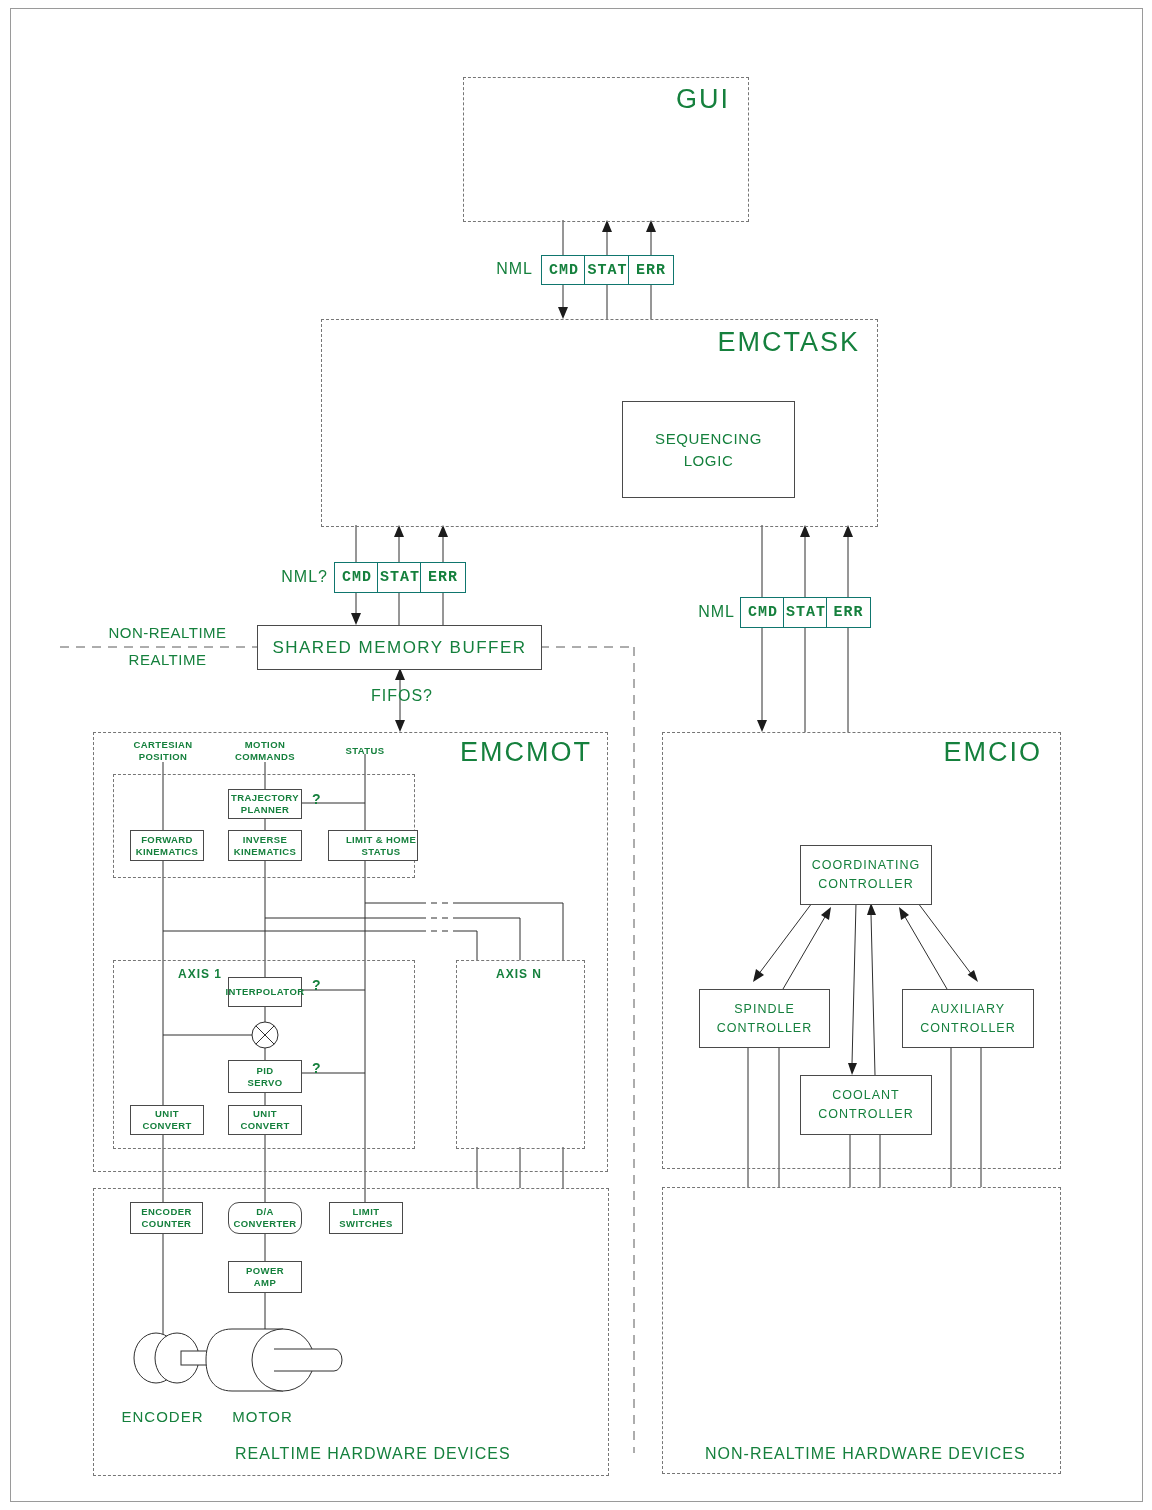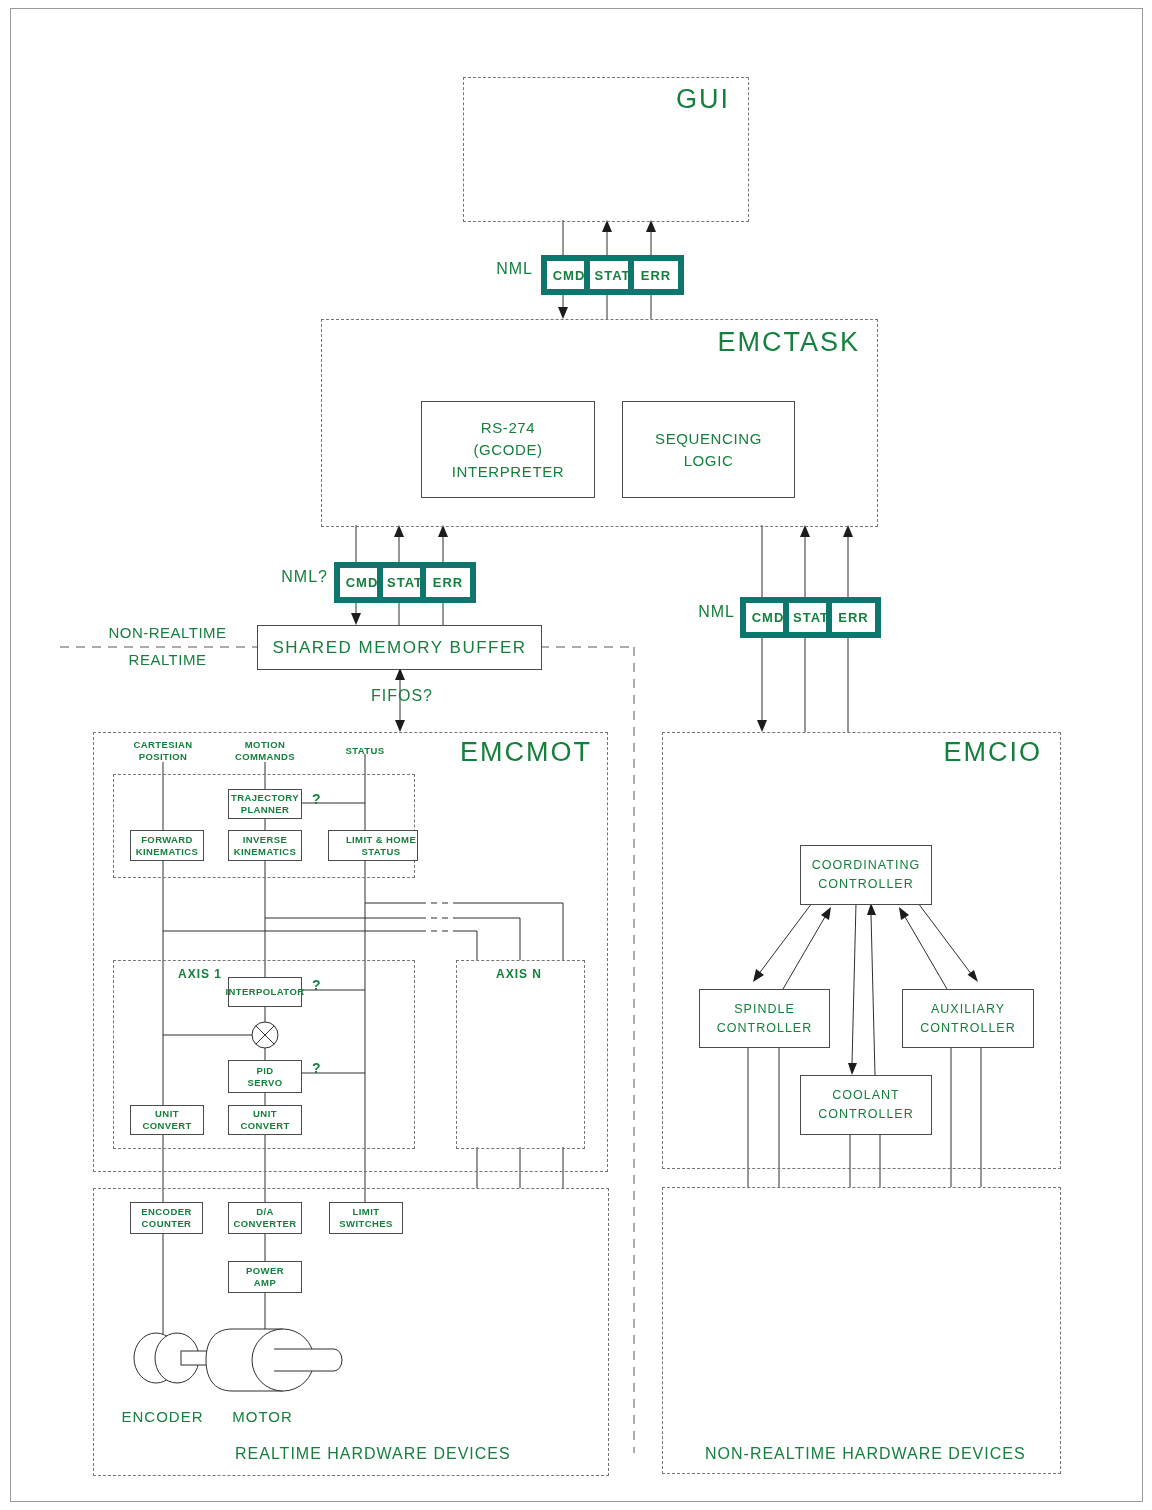--- a/index.html
+++ b/index.html
@@ -12,23 +12,23 @@
   .box {
     position:absolute; border:1px solid #4a4a4a; background:#fff;
     display:flex; flex-direction:column; align-items:center; justify-content:center;
     text-align:center;
   }
   .box span { display:block; white-space:nowrap; }
   .smalllbl { font-size:9.5px; font-weight:700; letter-spacing:0.4px; line-height:12px; }
   .medlbl   { font-size:15px; font-weight:500; letter-spacing:0.6px; line-height:22px; }
   .ctrllbl  { font-size:12.5px; font-weight:500; letter-spacing:1px; line-height:19px; }
   .bufferlbl{ font-size:17px; font-weight:500; letter-spacing:1.5px; }
-  .cell { position:absolute; border:6px solid #0f766e; background:#fff;
+  .cell { position:absolute; border:1px solid #0f766e; background:#fff;
           display:flex; align-items:center; justify-content:center;
-          font-size:13px; font-weight:600; letter-spacing:1px; }
+          font-size:15px; font-weight:600; letter-spacing:1px;font-family:Liberation Mono, monospace; }
   .title { position:absolute; font-size:27px; font-weight:400; letter-spacing:2px;
            text-align:right; white-space:nowrap; }
   .freelbl { position:absolute; white-space:nowrap; }
   .nmllbl { font-size:16px; font-weight:500; letter-spacing:1px; text-align:right; }
   .divlbl { font-size:15px; font-weight:500; letter-spacing:0.5px; text-align:center; }
   .collbl { font-size:9.5px; font-weight:700; letter-spacing:0.4px; line-height:12px; text-align:center; }
   .axislbl { font-size:12px; font-weight:600; letter-spacing:1px; text-align:center; }
   .qlbl { font-size:14px; font-weight:600; }
   .hwlbl { font-size:15px; font-weight:500; letter-spacing:1px; text-align:center; }
   .caption { font-size:16px; font-weight:500; letter-spacing:1px; text-align:center; }
@@ -194,25 +194,20 @@
   <div class="title" style="left:620px; top:84px; width:110px;">GUI</div>
   <div class="title" style="left:640px; top:327px; width:220px;">EMCTASK</div>
   <div class="title" style="left:380px; top:737px; width:212px;">EMCMOT</div>
   <div class="title" style="left:850px; top:737px; width:192px;">EMCIO</div>
 
   <div class="freelbl nmllbl" style="left:485px; top:260px; width:48px;">NML</div>
   <div class="cell" style="left:541px; top:255px; width:44px; height:28px;">CMD</div>
   <div class="cell" style="left:584px; top:255px; width:45px; height:28px;">STAT</div>
   <div class="cell" style="left:628px; top:255px; width:44px; height:28px;">ERR</div>
 
-  <div class="box medlbl" style="left:421px; top:401px; width:172px; height:95px;">
-    <span>RS-274</span>
-    <span>(GCODE)</span>
-    <span>INTERPRETER</span>
-  </div>
   <div class="box medlbl" style="left:622px; top:401px; width:171px; height:95px;">
     <span>SEQUENCING</span>
     <span>LOGIC</span>
   </div>
 
   <div class="freelbl nmllbl" style="left:278px; top:568px; width:50px;">NML?</div>
   <div class="cell" style="left:334px; top:562px; width:44px; height:29px;">CMD</div>
   <div class="cell" style="left:377px; top:562px; width:44px; height:29px;">STAT</div>
   <div class="cell" style="left:420px; top:562px; width:44px; height:29px;">ERR</div>
 
@@ -278,21 +273,21 @@
   </div>
   <div class="box smalllbl" style="left:228px; top:1105px; width:72px; height:28px;">
     <span>UNIT</span>
     <span>CONVERT</span>
   </div>
 
   <div class="box smalllbl" style="left:130px; top:1202px; width:71px; height:30px;">
     <span>ENCODER</span>
     <span>COUNTER</span>
   </div>
-  <div class="box smalllbl" style="left:228px; top:1202px; width:72px; height:30px;">
+  <div class="box smalllbl" style="left:228px; top:1202px; width:72px; height:30px;border-radius:11px;">
     <span>D/A</span>
     <span>CONVERTER</span>
   </div>
   <div class="box smalllbl" style="left:329px; top:1202px; width:72px; height:30px;">
     <span>LIMIT</span>
     <span>SWITCHES</span>
   </div>
   <div class="box smalllbl" style="left:228px; top:1261px; width:72px; height:30px;">
     <span>POWER</span>
     <span>AMP</span>

